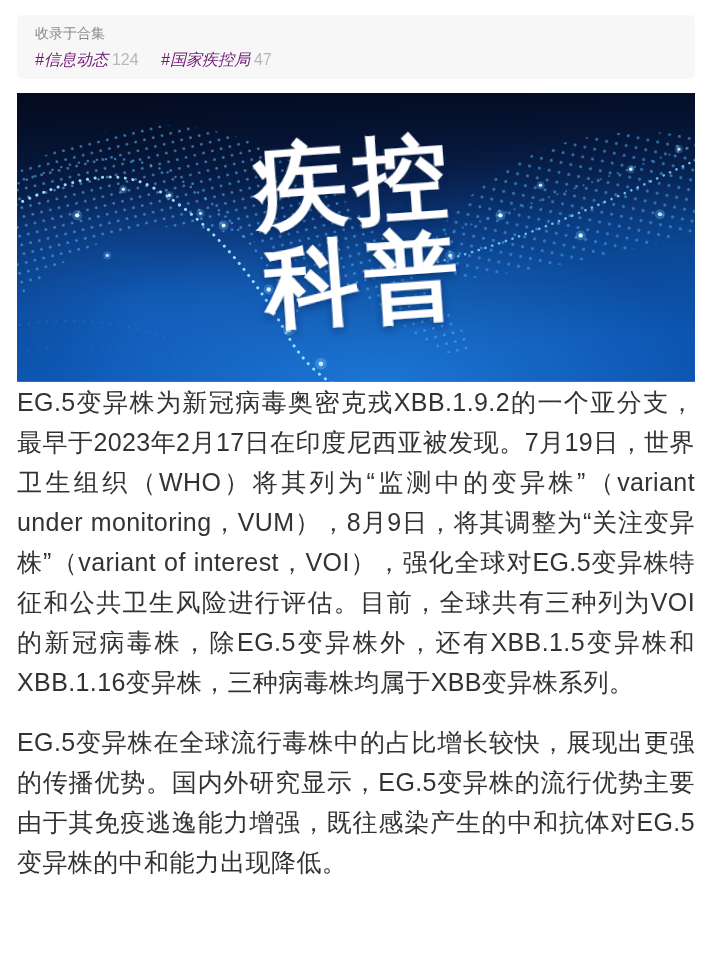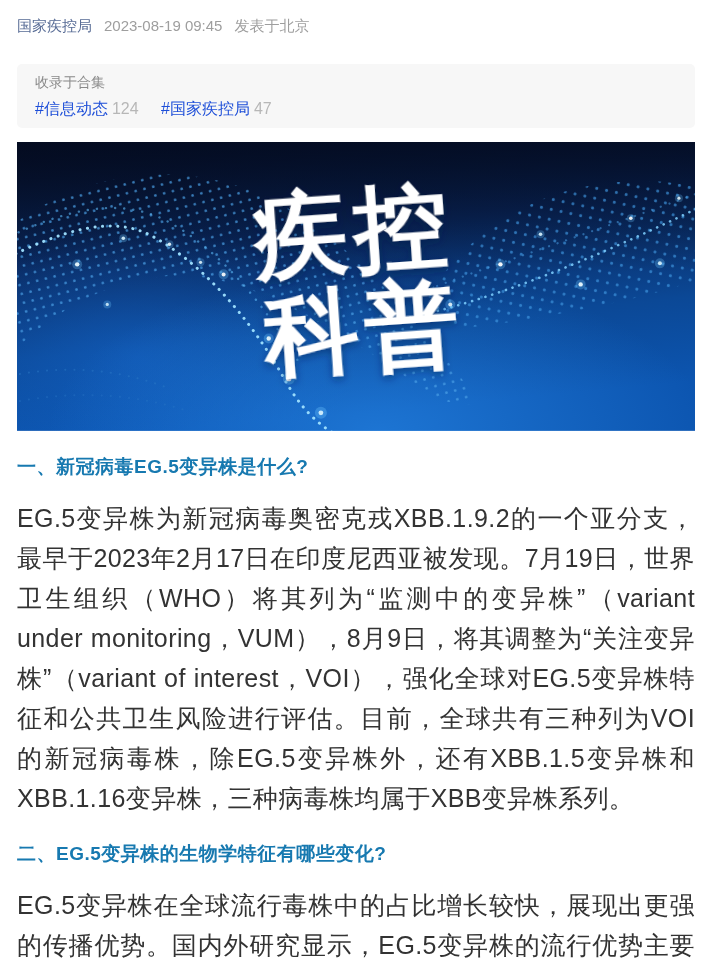--- a/index.html
+++ b/index.html
@@ -45,21 +45,21 @@
     font-size: 14px;
     line-height: 19px;
     color: #8a8a8a;
     margin-bottom: 6px;
   }
   .collection-tags {
     font-size: 16px;
     line-height: 21px;
   }
   .tag { text-decoration: none; cursor: pointer; margin-right: 18px; }
-  .tag-name { color: #1d4ed8; }
+  .tag-name { color: #701a75; font-style: italic; }
   .tag-count { color: #b7b7b7; margin-left: 4px; }
 
   
   .hero { margin: 0; padding: 0; cursor: pointer; }
   .hero svg { display: block; width: 100%; height: auto; }
   .hero-text {
     font-family: "Liberation Sans", "DejaVu Sans", sans-serif;
     font-weight: 900;
   }
 
@@ -80,25 +80,20 @@
     text-align: justify;
     letter-spacing: 0.4px;
   }
 </style>
 </head>
 <body>
 
 <div class="page">
 
 
-  <div class="byline">
-    <a class="account">国家疾控局</a>
-    <span class="meta">2023-08-19 09:45</span>
-    <span class="meta">发表于北京</span>
-  </div>
 
   <div class="collection-card">
     <div class="collection-label">收录于合集</div>
     <div class="collection-tags">
       <a class="tag"><span class="tag-name">#信息动态</span><span class="tag-count">124</span></a>
       <a class="tag"><span class="tag-name">#国家疾控局</span><span class="tag-count">47</span></a>
     </div>
   </div>
 
   <figure class="hero">
@@ -184,20 +179,18 @@
       </g>
 
       <g transform="rotate(-4 340 150)" filter="url(#tsh)">
         <text class="hero-text" x="340" y="121" font-size="94" fill="#ffffff" text-anchor="middle" letter-spacing="6">疾控</text>
         <text class="hero-text" x="344" y="219" font-size="94" fill="#ffffff" text-anchor="middle" letter-spacing="6">科普</text>
       </g>
     </svg>
   </figure>
 
   <section>
-    <h2 class="sec-heading">一、新冠病毒EG.5变异株是什么?</h2>
     <p class="body-text">EG.5变异株为新冠病毒奥密克戎XBB.1.9.2的一个亚分支，最早于2023年2月17日在印度尼西亚被发现。7月19日，世界卫生组织（WHO）将其列为“监测中的变异株”（variant under monitoring，VUM），8月9日，将其调整为“关注变异株”（variant of interest，VOI），强化全球对EG.5变异株特征和公共卫生风险进行评估。目前，全球共有三种列为VOI的新冠病毒株，除EG.5变异株外，还有XBB.1.5变异株和XBB.1.16变异株，三种病毒株均属于XBB变异株系列。</p>
 
-    <h2 class="sec-heading">二、EG.5变异株的生物学特征有哪些变化?</h2>
     <p class="body-text">EG.5变异株在全球流行毒株中的占比增长较快，展现出更强的传播优势。国内外研究显示，EG.5变异株的流行优势主要由于其免疫逃逸能力增强，既往感染产生的中和抗体对EG.5变异株的中和能力出现降低。</p>
   </section>
 
 </div>
 
 </body></html>

